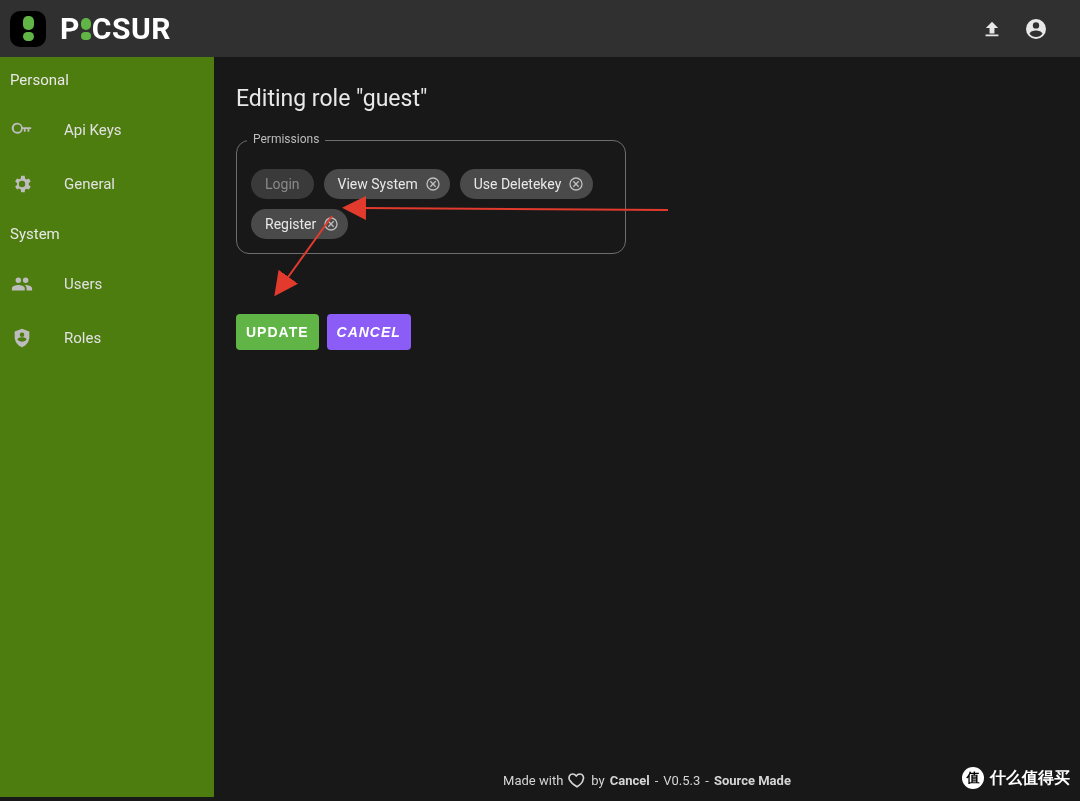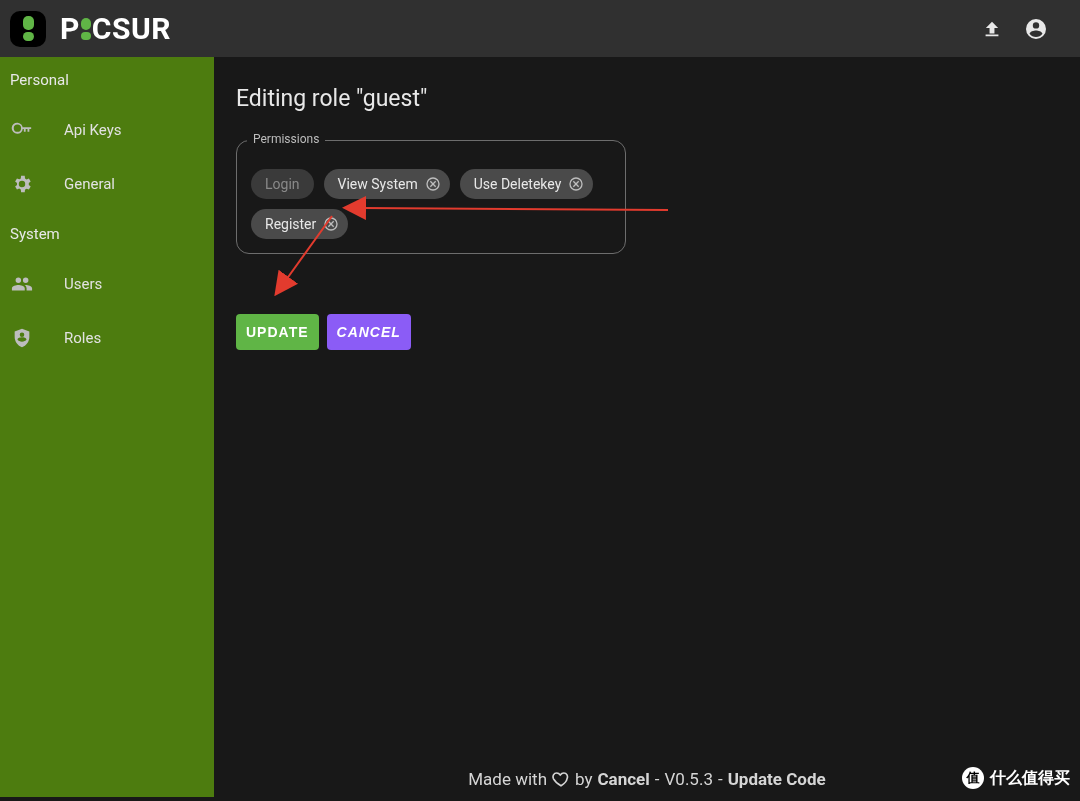--- a/index.html
+++ b/index.html
@@ -101,21 +101,21 @@
   }
   .btn-primary { background: #60b546; }
   .btn-secondary { background: #8b5cf6; font-style: italic; }
 
   
   .anno { position: absolute; pointer-events: none; }
 
   
   .footer {
     position: absolute; left: 214px; right: 0; bottom: 12px;
-    text-align: center; font-size: 17px; color: #d5d5d5;
+    text-align: center; font-size: 13px; color: #d5d5d5;
     display: flex; align-items: center; justify-content: center; gap: 5px;
   }
   .footer .heart { display: inline-flex; align-items: center; }
   .footer b { font-weight: 700; }
 
   
   .watermark {
     position: absolute; right: 10px; bottom: 12px;
     display: flex; align-items: center; gap: 6px;
     color: #fff; font-weight: 700; font-size: 16px;
@@ -267,19 +267,19 @@
   <span class="heart">
     <svg width="18" height="18" viewBox="0 0 24 24" fill="none" stroke="currentColor" stroke-width="2.2">
         <path d="M12 21s-7.5-4.6-10-9.3C.3 8 2.3 4 6.3 4c2 0 3.5 1 4.7 2.6C12.2 5 13.7 4 15.7 4c4 0 6 4 4.3 7.7C19.5 16.4 12 21 12 21z"></path>
       </svg>
   </span>
   <span>by</span>
   <b>Cancel</b>
   <span> - </span>
   <span>V0.5.3</span>
   <span> - </span>
-  <b>Update Code</b>
+  <b>Source Made</b>
 </div>
 
 <div class="watermark">
   <span class="wm-badge">值</span>
   <span>什么值得买</span>
 </div>
 
 </body></html>

